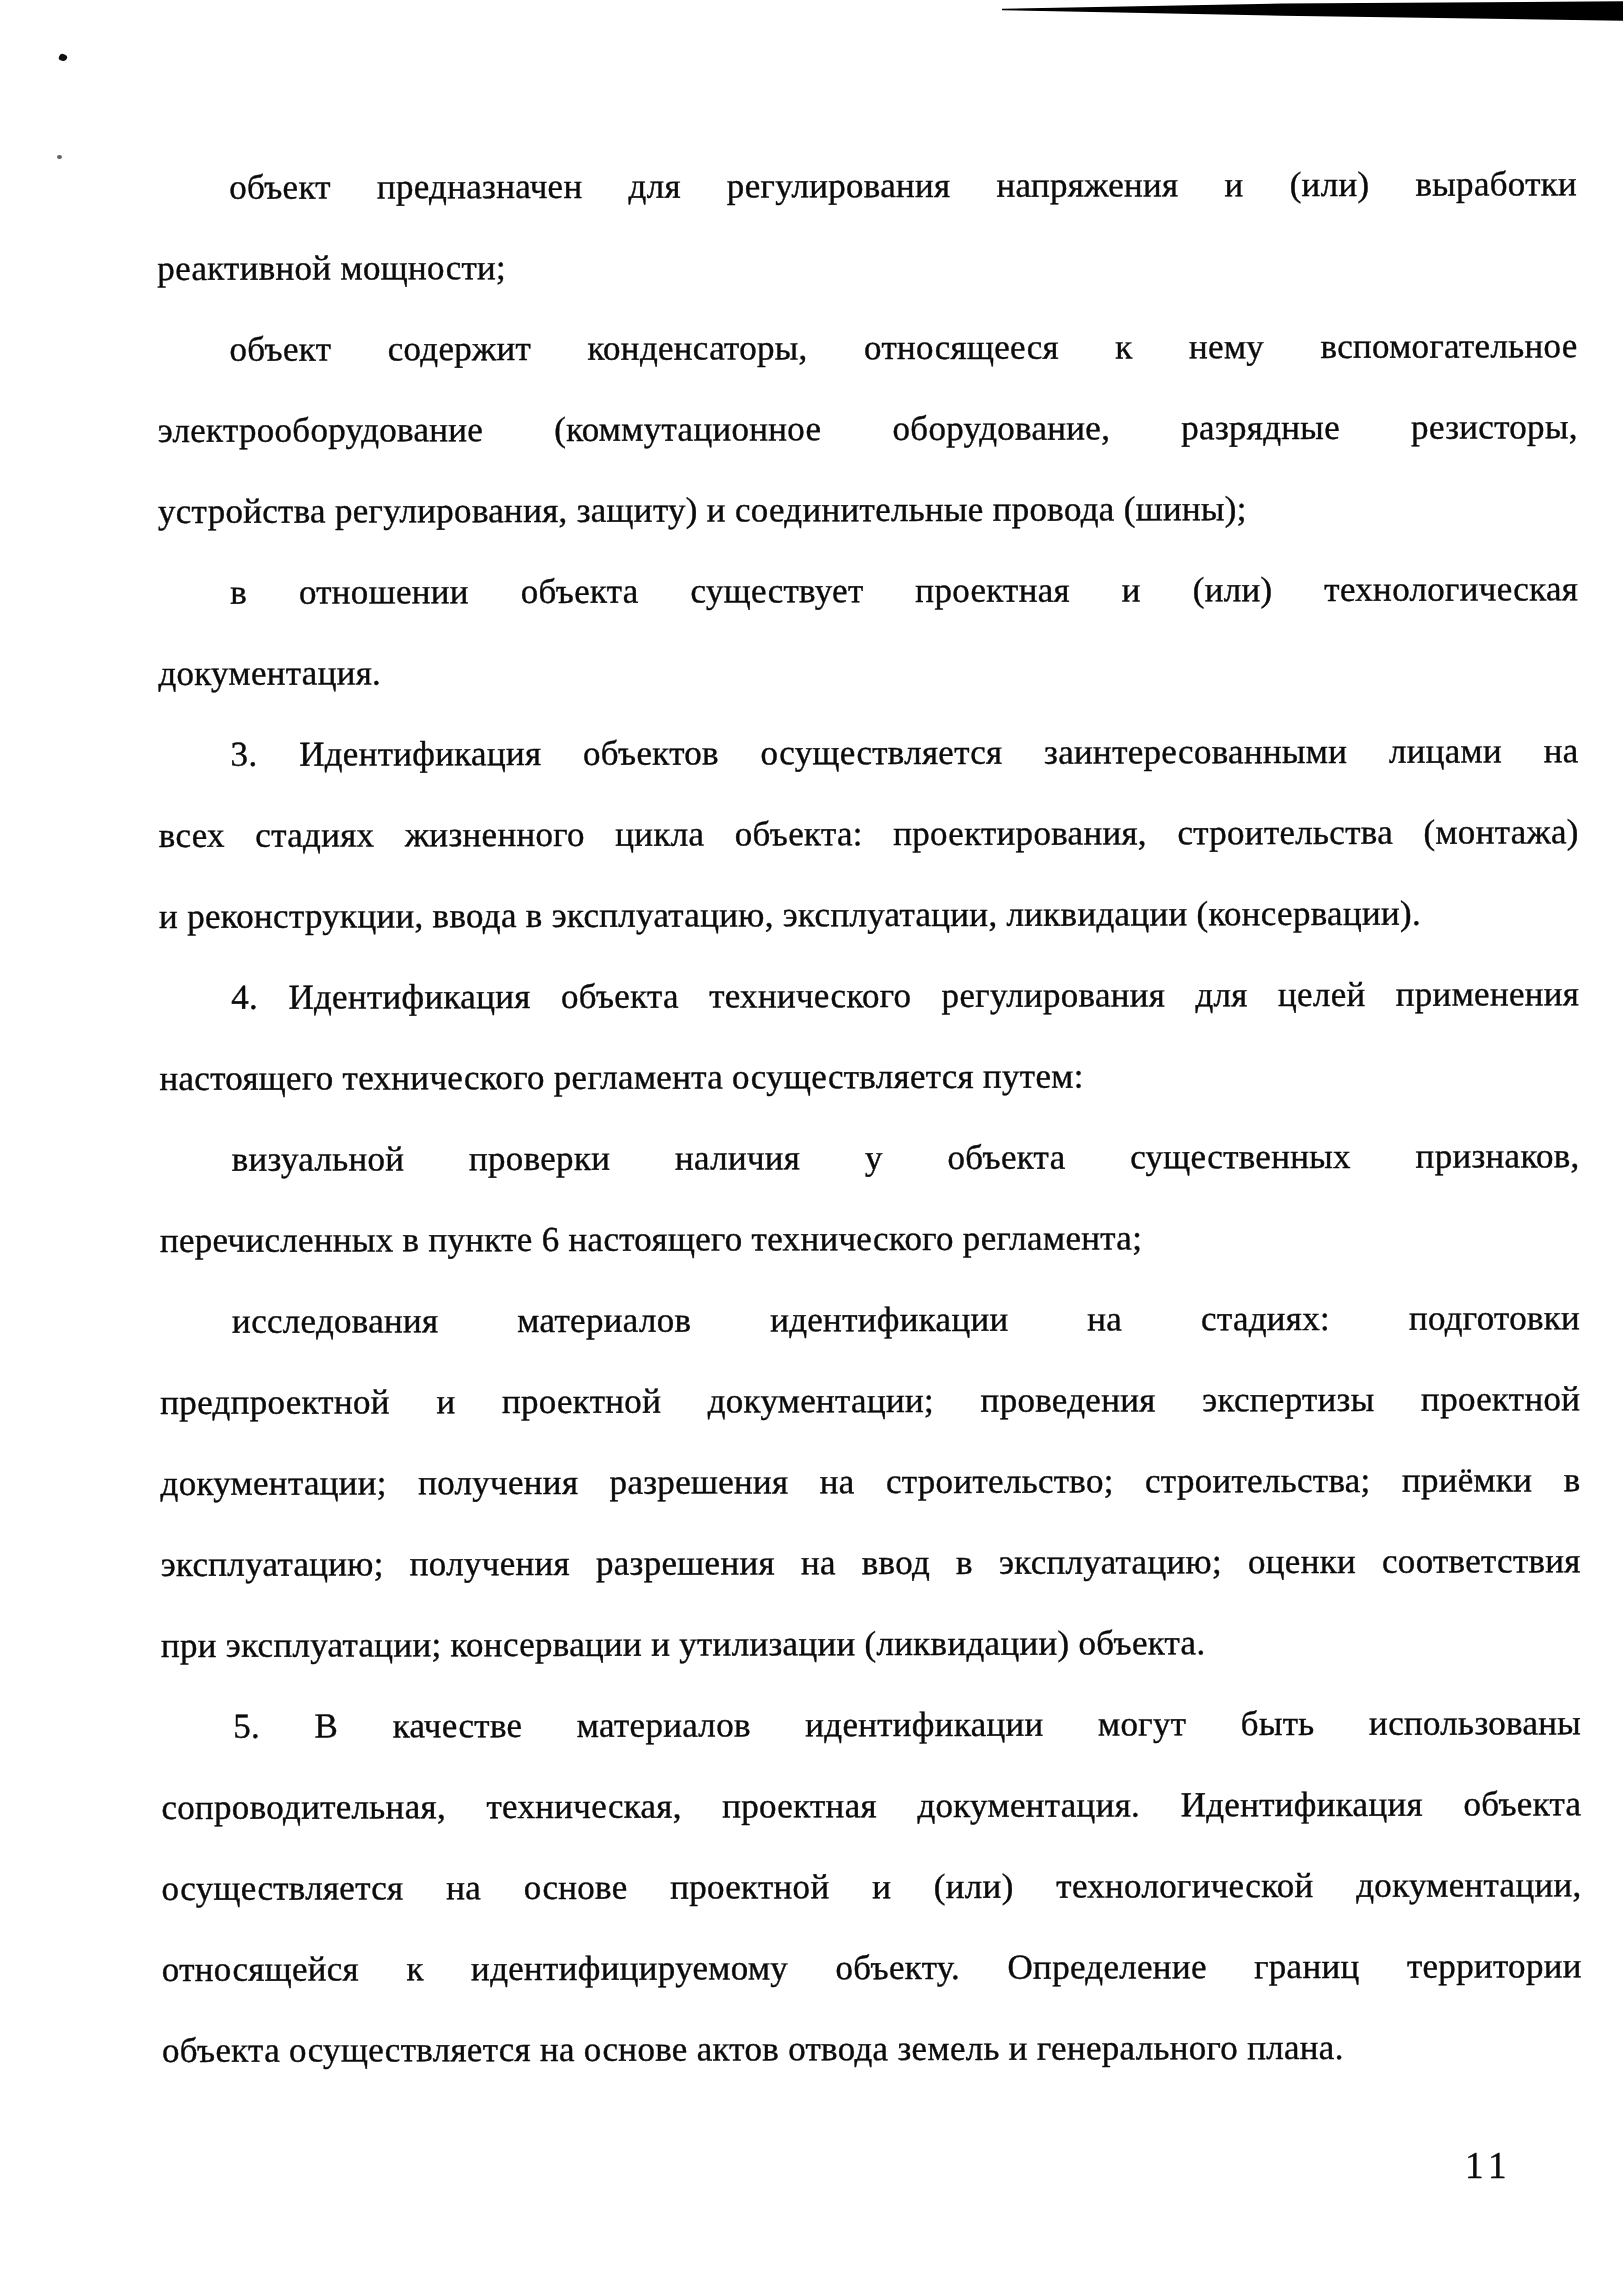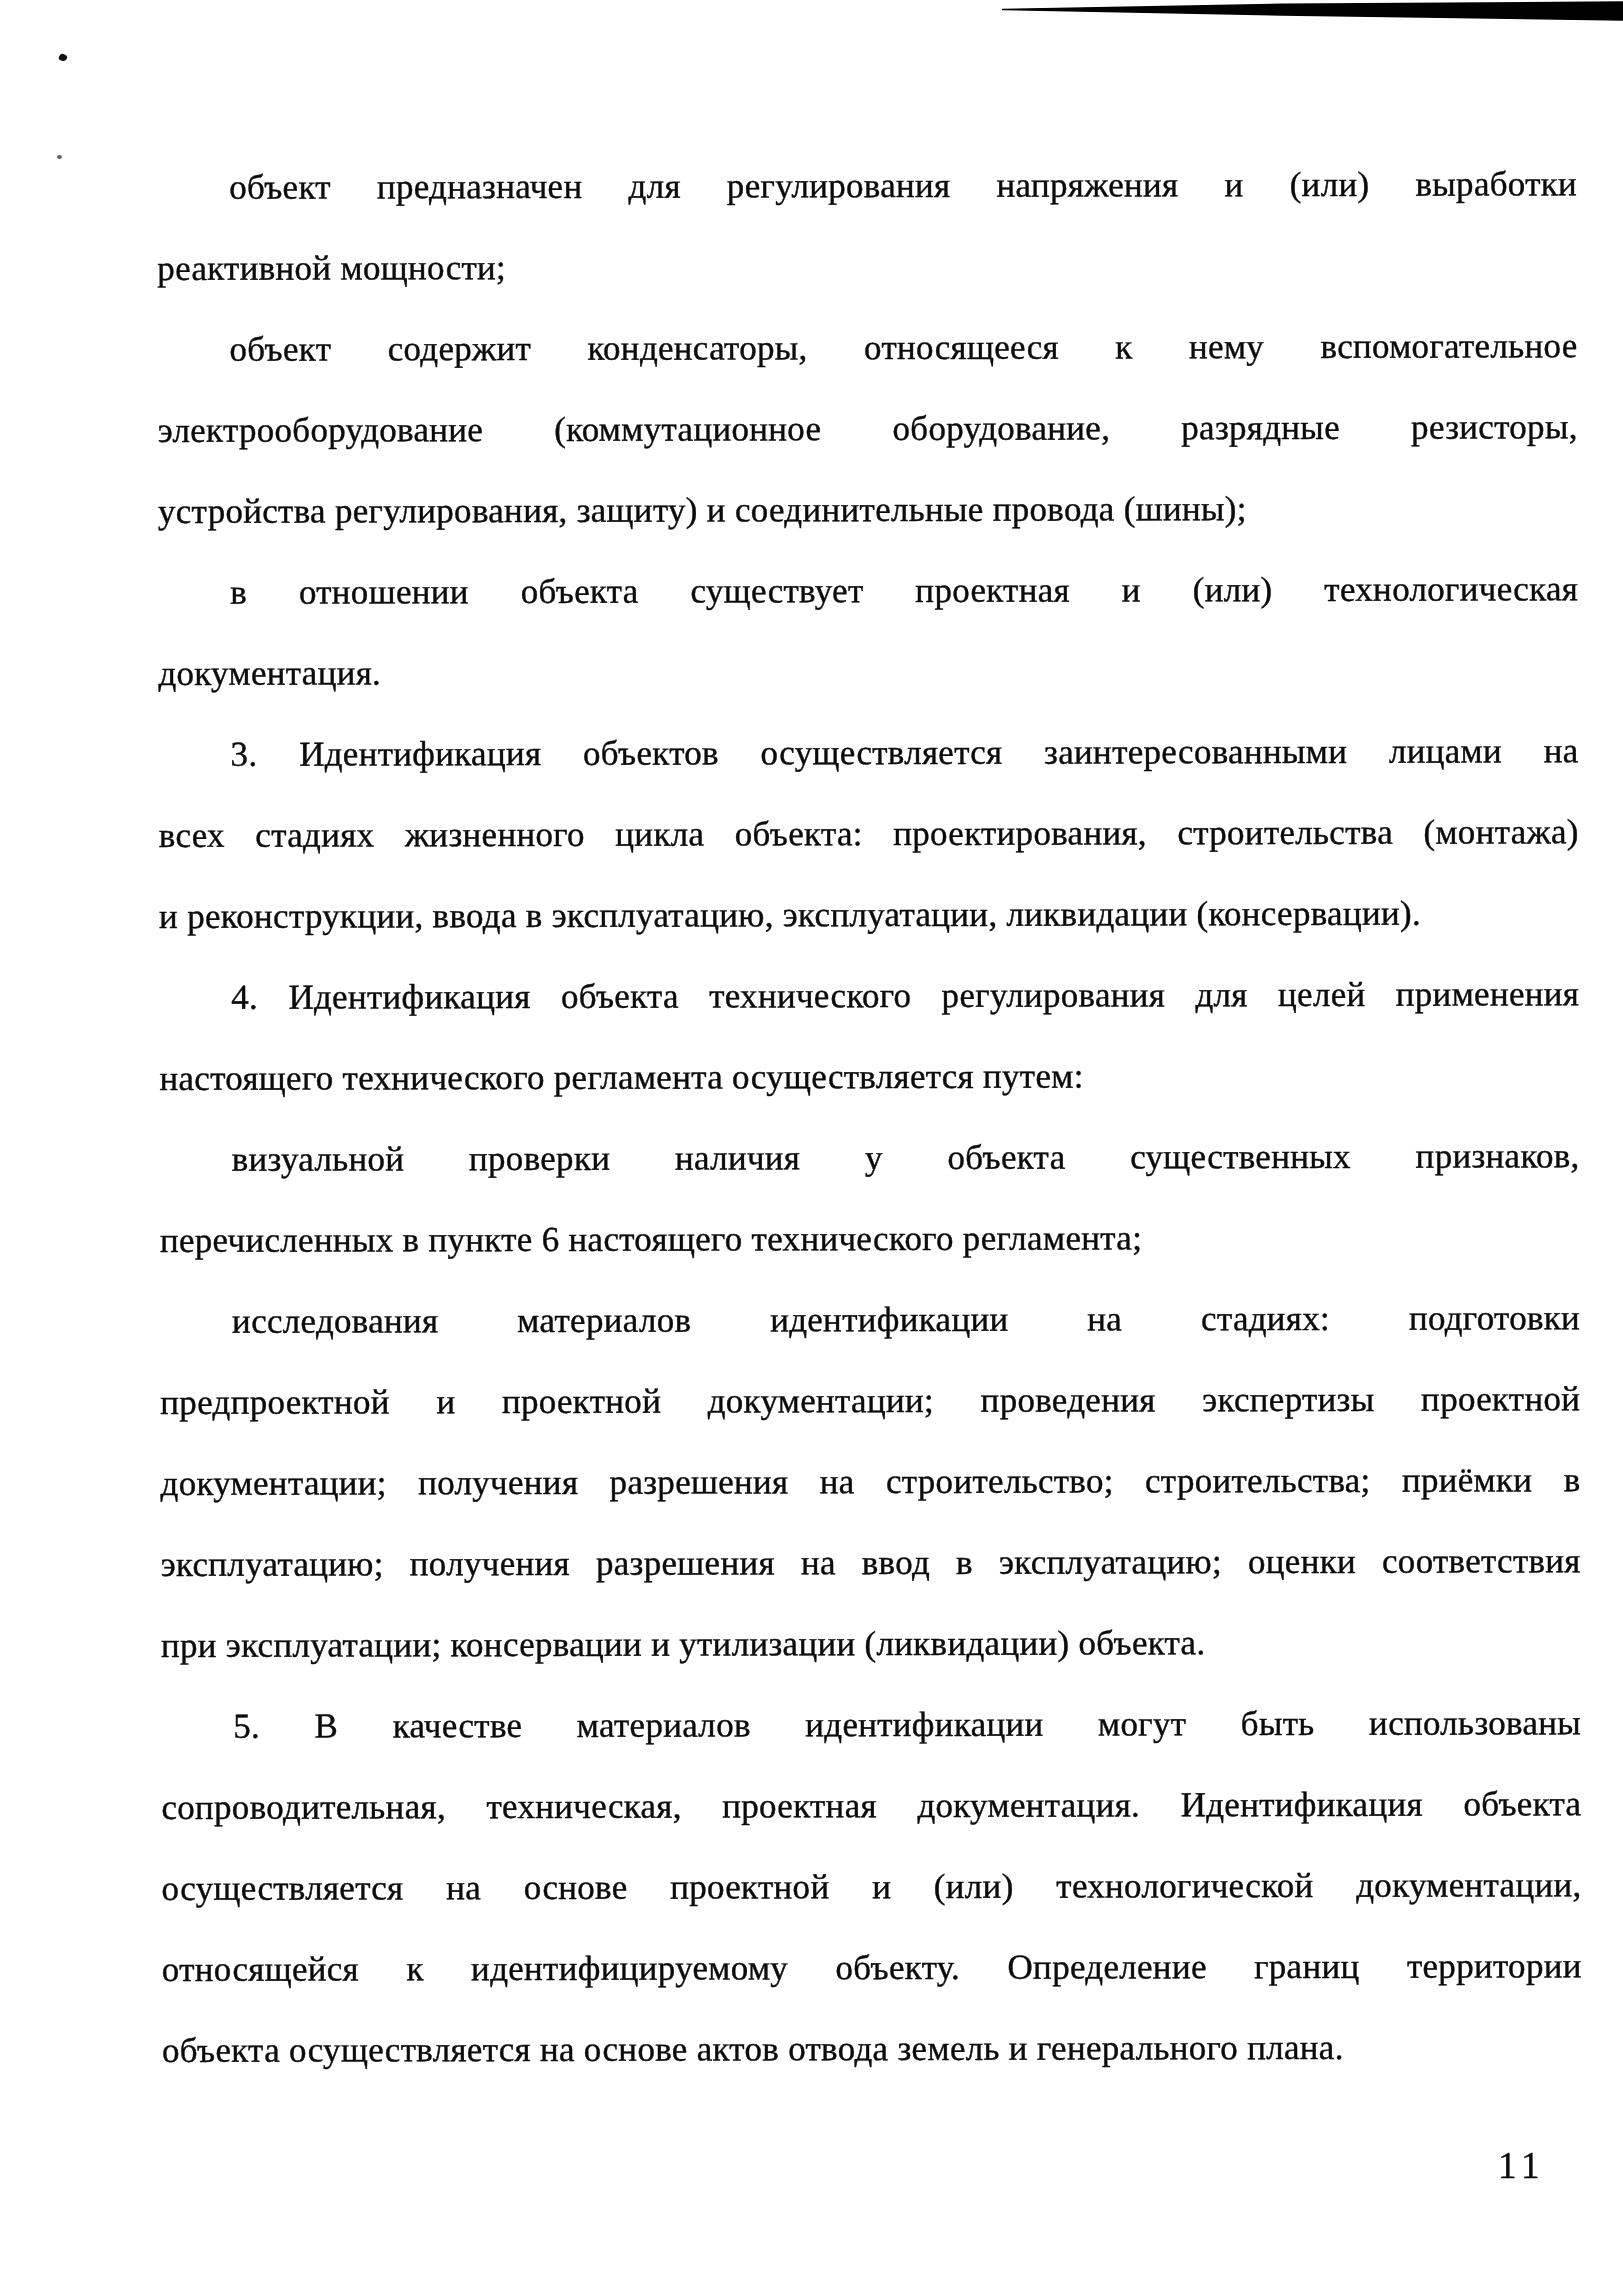--- a/index.html
+++ b/index.html
@@ -66,21 +66,21 @@
     left: 57px;
     top: 155px;
     width: 4.5px;
     height: 3.9px;
     background: #4a4a4a;
     border-radius: 50%;
     opacity: 0.85;
   }
   .pageno {
     position: absolute;
-    left: 1498px;
+    left: 1465px;
     top: 2144px;
     font-size: 37px;
     letter-spacing: 5.8px;
     -webkit-text-stroke: 0.4px currentColor;
   }
 </style>
 </head>
 <body>
 
 <div class="streak"></div>

